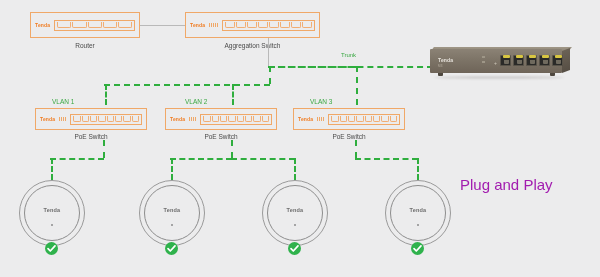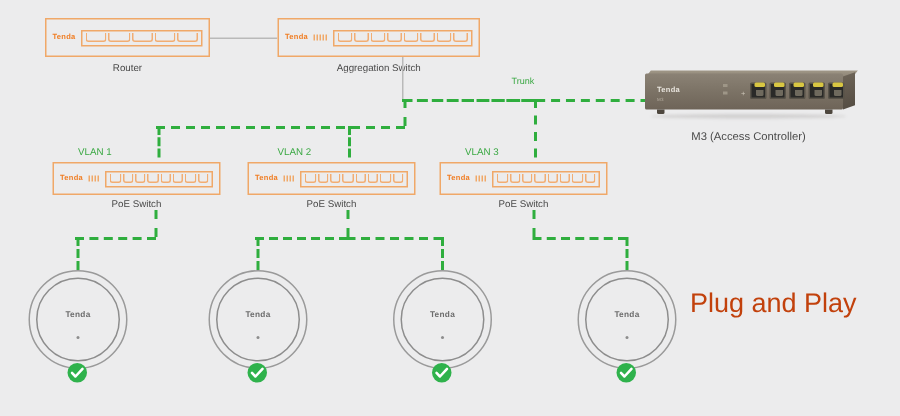--- a/index.html
+++ b/index.html
@@ -143,22 +143,22 @@
   .m3 .pwr{
     position:absolute;left:70px;top:15px;font-size:5px;color:#cfc8bb;
   }
   .m3 .shadow{
     position:absolute;left:10px;top:31px;width:130px;height:3px;
     background:rgba(90,85,78,.18);filter:blur(1px);border-radius:50%;
   }
 
   
   .headline{
-    position:absolute;left:460px;top:192px;
-    font-size:18px;color:#c2410c;white-space:nowrap;
+    position:absolute;left:460px;top:176px;
+    font-size:15px;color:#a21caf;white-space:nowrap;
     font-family:"Liberation Sans", sans-serif;
   }
 </style>
 </head>
 <body>
 
 <div id="stage">
 
   <div class="dev" style="left:30px;top:12px;width:110px;height:26px;">
     <span class="dev-logo">Tenda</span>
@@ -226,21 +226,20 @@
       </div>
     <div class="pwr">+</div>
     <div class="ports">
       <span class="port"></span>
       <span class="port"></span>
       <span class="port"></span>
       <span class="port"></span>
       <span class="port"></span>
     </div>
   </div>
-  <div class="cap" style="left:424px;top:86px;width:150px;font-size:7.5px;">M3 (Access Controller)</div>
 
   <div class="vlan" style="left:52px;top:98px;">VLAN 1</div>
   <div class="dev" style="left:35px;top:108px;width:112px;height:22px;">
     <span class="dev-logo">Tenda</span>
     <span class="leds">
         <i></i>
         <i></i>
         <i></i>
         <i></i>
       </span>

